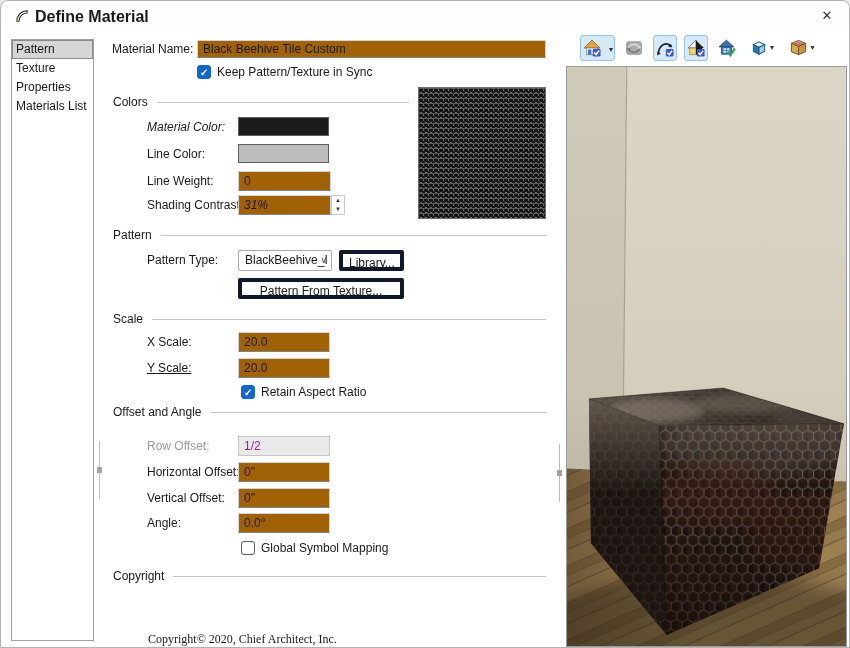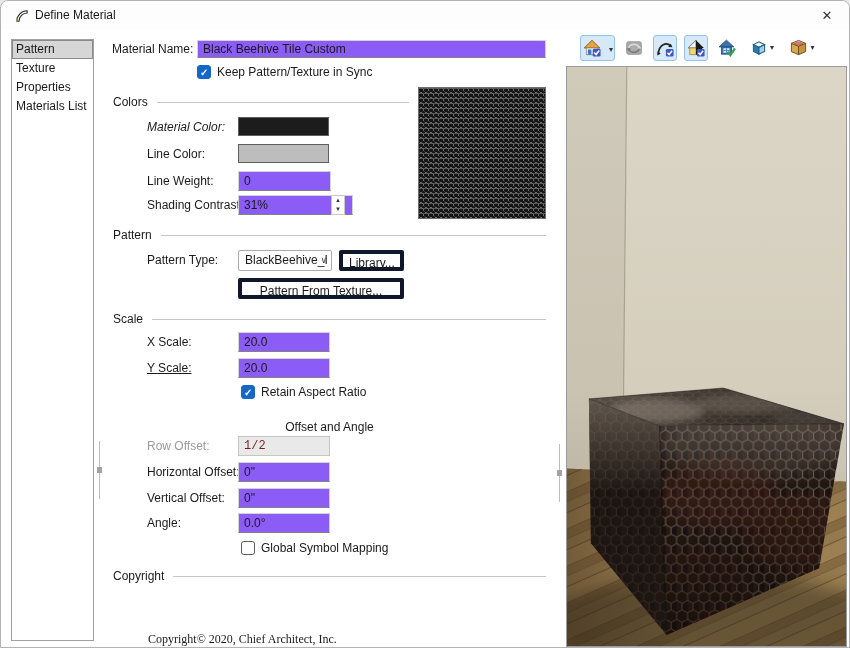--- a/index.html
+++ b/index.html
@@ -2,33 +2,33 @@
 <html><head>
 <meta charset="utf-8">
 <style>
   html,body{margin:0;padding:0;background:#e8e8e8;}
   *{box-sizing:border-box;}
   .dialog{position:relative;width:850px;height:648px;background:#ffffff;border:1px solid #b3b3b3;
           border-radius:8px 8px 0 0;overflow:hidden;font-family:"Liberation Sans",sans-serif;color:#1a1a1a;}
   
   .titlebar{position:absolute;left:0;top:0;width:100%;height:28px;background:#fdfdfd;}
   .title-icon{position:absolute;left:12px;top:6px;width:17px;height:17px;}
-  .title-text{position:absolute;left:34px;top:7px;font-size:12px;}
+  .title-text{position:absolute;left:34px;top:7px;font-size:16px;font-weight:bold;}
   .close-btn{position:absolute;right:8px;top:4px;width:28px;height:22px;text-align:center;
              font-size:13px;line-height:22px;color:#333;cursor:pointer;}
   
   .sidebar{position:absolute;left:10px;top:38px;width:83px;height:602px;border:1px solid #9f9f9f;background:#fff;padding-top:0;}
   .side-item{font-size:12px;line-height:15px;padding:1px 3px;white-space:nowrap;border:1px solid transparent;cursor:pointer;}
   .side-item.selected{background:#d6d6d6;border-color:#8a8a8a;}
   
   .lbl{position:absolute;font-size:12px;line-height:20px;white-space:nowrap;color:#1a1a1a;}
   .lbl.disabled{color:#9b9b9b;}
-  .tf{position:absolute;height:20px;background:#8b5cf6;border:1px solid #d4d4d4;border-bottom-color:#828282;
+  .tf{position:absolute;height:20px;background:#a16207;border:1px solid #d4d4d4;border-bottom-color:#828282;
       font-family:"Liberation Sans",sans-serif;font-size:12px;color:#1a1a1a;padding:1px 5px;}
-  .tf.disabled{background:#e9e9e9;border-color:#c6c6c6;color:#7f1d1d;font-family:Liberation Mono, monospace;}
+  .tf.disabled{background:#e9e9e9;border-color:#c6c6c6;color:#a21caf;}
   .btn{position:absolute;height:21px;background:#fdfdfd;border:4px solid #0f172a;border-radius:2px;
        font-size:12px;line-height:19px;text-align:center;cursor:pointer;padding:0 6px;}
   .combo{position:absolute;height:21px;background:#fdfdfd;border:1px solid #ababab;border-radius:2px;
          font-size:12px;line-height:19px;padding:0 16px 0 6px;cursor:pointer;white-space:nowrap;overflow:hidden;}
   .combo .caret{position:absolute;right:4px;top:0;font-size:9px;color:#444;}
   .swatch{position:absolute;width:91px;height:19px;border:1px solid #5f5f5f;cursor:pointer;}
   .spinner{position:absolute;width:14px;height:20px;border:1px solid #c9c9c9;background:#fff;display:flex;flex-direction:column;}
   .spinner span{flex:1;font-size:6px;line-height:9px;text-align:center;color:#333;cursor:pointer;}
   .checkbox{position:absolute;width:14px;height:14px;border:1px solid #5a5a5a;border-radius:3px;background:#fff;cursor:pointer;}
   .checkbox.checked{background:#1467c8;border-color:#1467c8;}
@@ -91,21 +91,21 @@
     <span>Colors</span>
       <span class="rule"></span>
   </div>
   <span class="lbl" style="left:146px;top:116px;font-style:italic;">Material Color:</span>
   <span class="swatch" style="left:237px;top:116px;background:#1c1c1c;"></span>
   <span class="lbl" style="left:146px;top:143px;">Line Color:</span>
   <span class="swatch" style="left:237px;top:143px;background:#bdbdbd;"></span>
   <span class="lbl" style="left:146px;top:170px;">Line Weight:</span>
   <input class="tf" style="left: 237px; top: 170px; width: 93px;" value="0">
   <span class="lbl" style="left:146px;top:194px;">Shading Contrast:</span>
-  <input class="tf" style="left: 237px; top: 194px; width: 115px;" value="31%">
+  <input class="tf" style="left: 237px; top: 194px; width: 93px; font-style: italic;" value="31%">
   <span class="spinner" style="left:330px;top:194px;">
     <span>▲</span>
     <span>▼</span>
   </span>
 
   <div class="pattern-swatch"></div>
 
   <div class="group-header" style="left:112px;top:227px;width:433px;">
     <span>Pattern</span>
       <span class="rule"></span>
@@ -122,21 +122,21 @@
     <span>Scale</span>
       <span class="rule"></span>
   </div>
   <span class="lbl" style="left:146px;top:331px;">X Scale:</span>
   <input class="tf" style="left: 237px; top: 331px; width: 92px;" value="20.0">
   <span class="lbl" style="left:146px;top:357px;text-decoration:underline;">Y Scale:</span>
   <input class="tf" style="left: 237px; top: 357px; width: 92px;" value="20.0">
   <span class="checkbox checked" style="left:240px;top:384px;"></span>
   <span class="lbl" style="left:260px;top:381px;">Retain Aspect Ratio</span>
 
-  <div class="group-header" style="left:112px;top:419px;width:433px;flex-direction:column;">
+  <div class="group-header" style="left:112px;top:404px;width:433px;">
     <span>Offset and Angle</span>
       <span class="rule"></span>
   </div>
   <span class="lbl disabled" style="left:146px;top:435px;">Row Offset:</span>
   <input class="tf disabled" style="left: 237px; top: 435px; width: 92px;" disabled="" value="1/2">
   <span class="lbl" style="left:146px;top:461px;">Horizontal Offset:</span>
   <input class="tf" style="left: 237px; top: 461px; width: 92px;" value="0&quot;">
   <span class="lbl" style="left:146px;top:487px;">Vertical Offset:</span>
   <input class="tf" style="left: 237px; top: 487px; width: 92px;" value="0&quot;">
   <span class="lbl" style="left:146px;top:512px;">Angle:</span>

